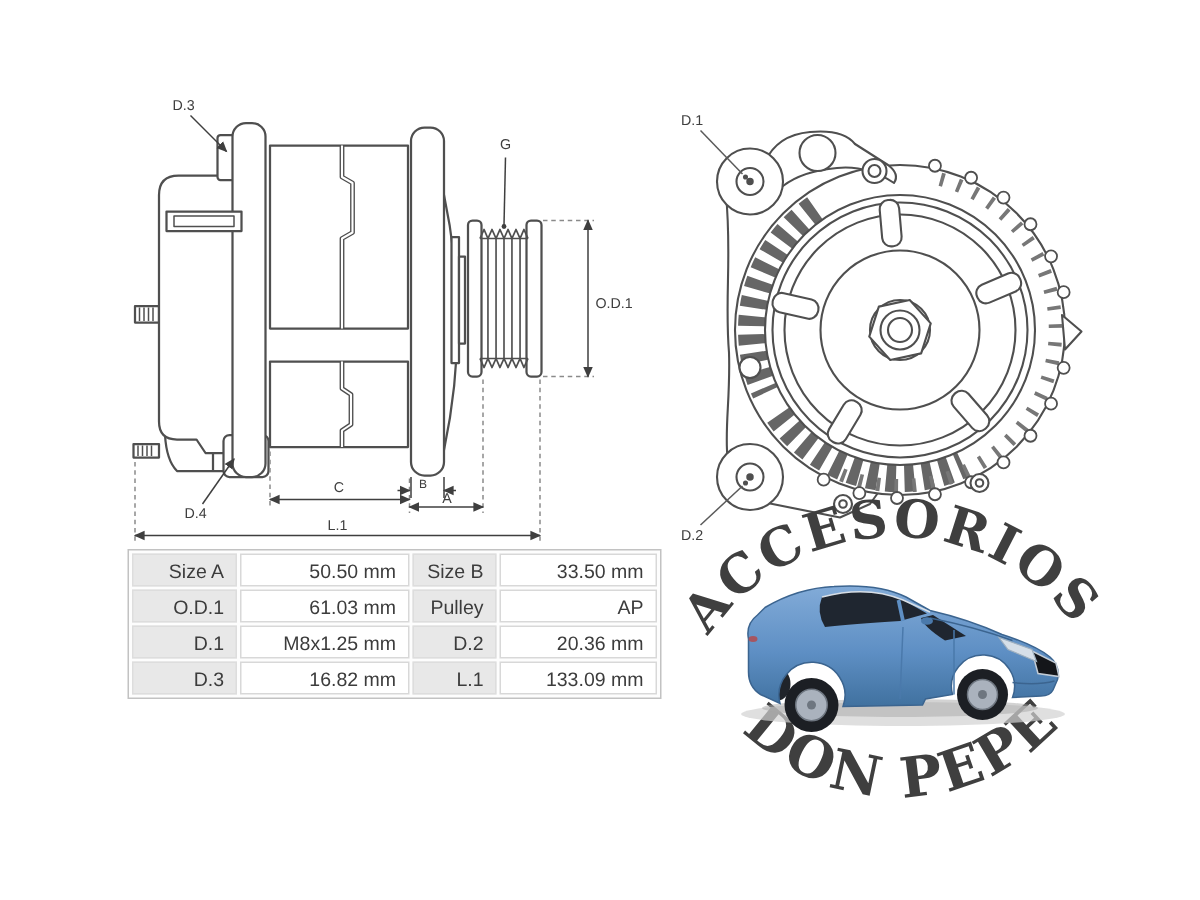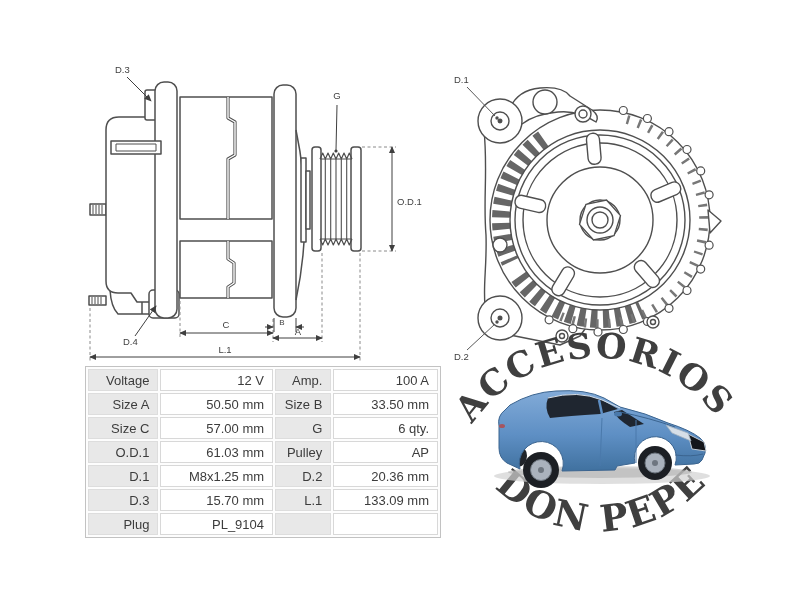--- a/index.html
+++ b/index.html
@@ -200,60 +200,42 @@
 
   <table id="spec-table">
     <colgroup>
         <col style="width:70px">
         <col style="width:112px">
         <col style="width:56px">
         <col style="width:104px">
       </colgroup>
     <tbody>
       <tr>
-        <td class="lab">Voltage</td>
-        <td class="val">12 V</td>
-        <td class="lab">Amp.</td>
-        <td class="val">100 A</td>
-      </tr>
-      <tr>
         <td class="lab">Size A</td>
         <td class="val">50.50 mm</td>
         <td class="lab">Size B</td>
         <td class="val">33.50 mm</td>
       </tr>
       <tr>
-        <td class="lab">Size C</td>
-        <td class="val">57.00 mm</td>
-        <td class="lab">G</td>
-        <td class="val">6 qty.</td>
-      </tr>
-      <tr>
         <td class="lab">O.D.1</td>
         <td class="val">61.03 mm</td>
         <td class="lab">Pulley</td>
         <td class="val">AP</td>
       </tr>
       <tr>
         <td class="lab">D.1</td>
         <td class="val">M8x1.25 mm</td>
         <td class="lab">D.2</td>
         <td class="val">20.36 mm</td>
       </tr>
       <tr>
         <td class="lab">D.3</td>
-        <td class="val">15.70 mm</td>
+        <td class="val">16.82 mm</td>
         <td class="lab">L.1</td>
         <td class="val">133.09 mm</td>
-      </tr>
-      <tr>
-        <td class="lab">Plug</td>
-        <td class="val">PL_9104</td>
-        <td class="lab"></td>
-        <td class="val"></td>
       </tr>
     </tbody>
   </table>
 
   <svg style="position:absolute;left:450px;top:330px;" width="310" height="240" viewBox="0 0 310 240">
     <defs>
       <path id="arcTop" d="M 20 98 A 150 150 0 0 1 270 92" fill="none"></path>
       <path id="arcBot" d="M 40 152 A 145 145 0 0 0 262 147" fill="none"></path>
       <linearGradient id="carg" x1="0" y1="0" x2="0" y2="1">
         <stop offset="0" stop-color="#82abd8"></stop>

